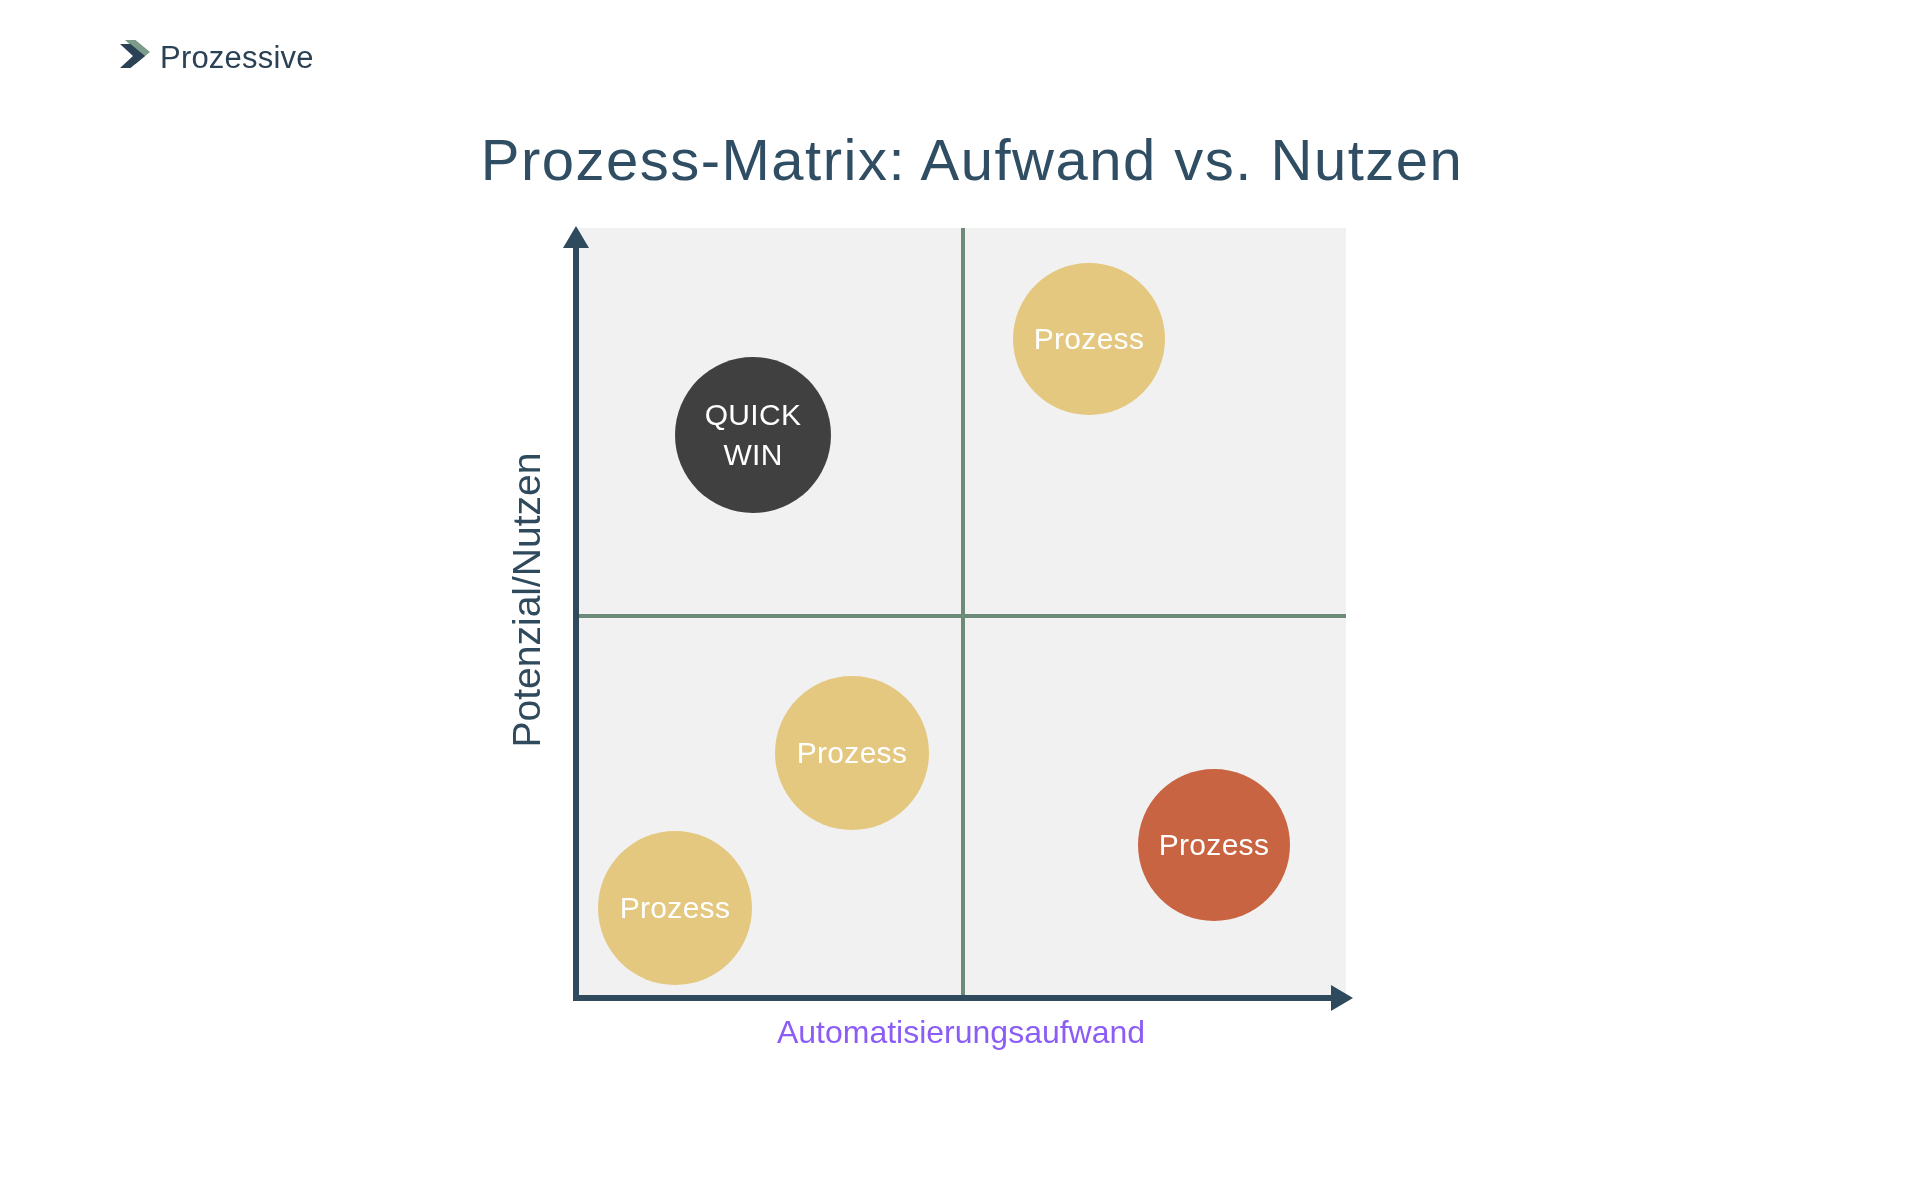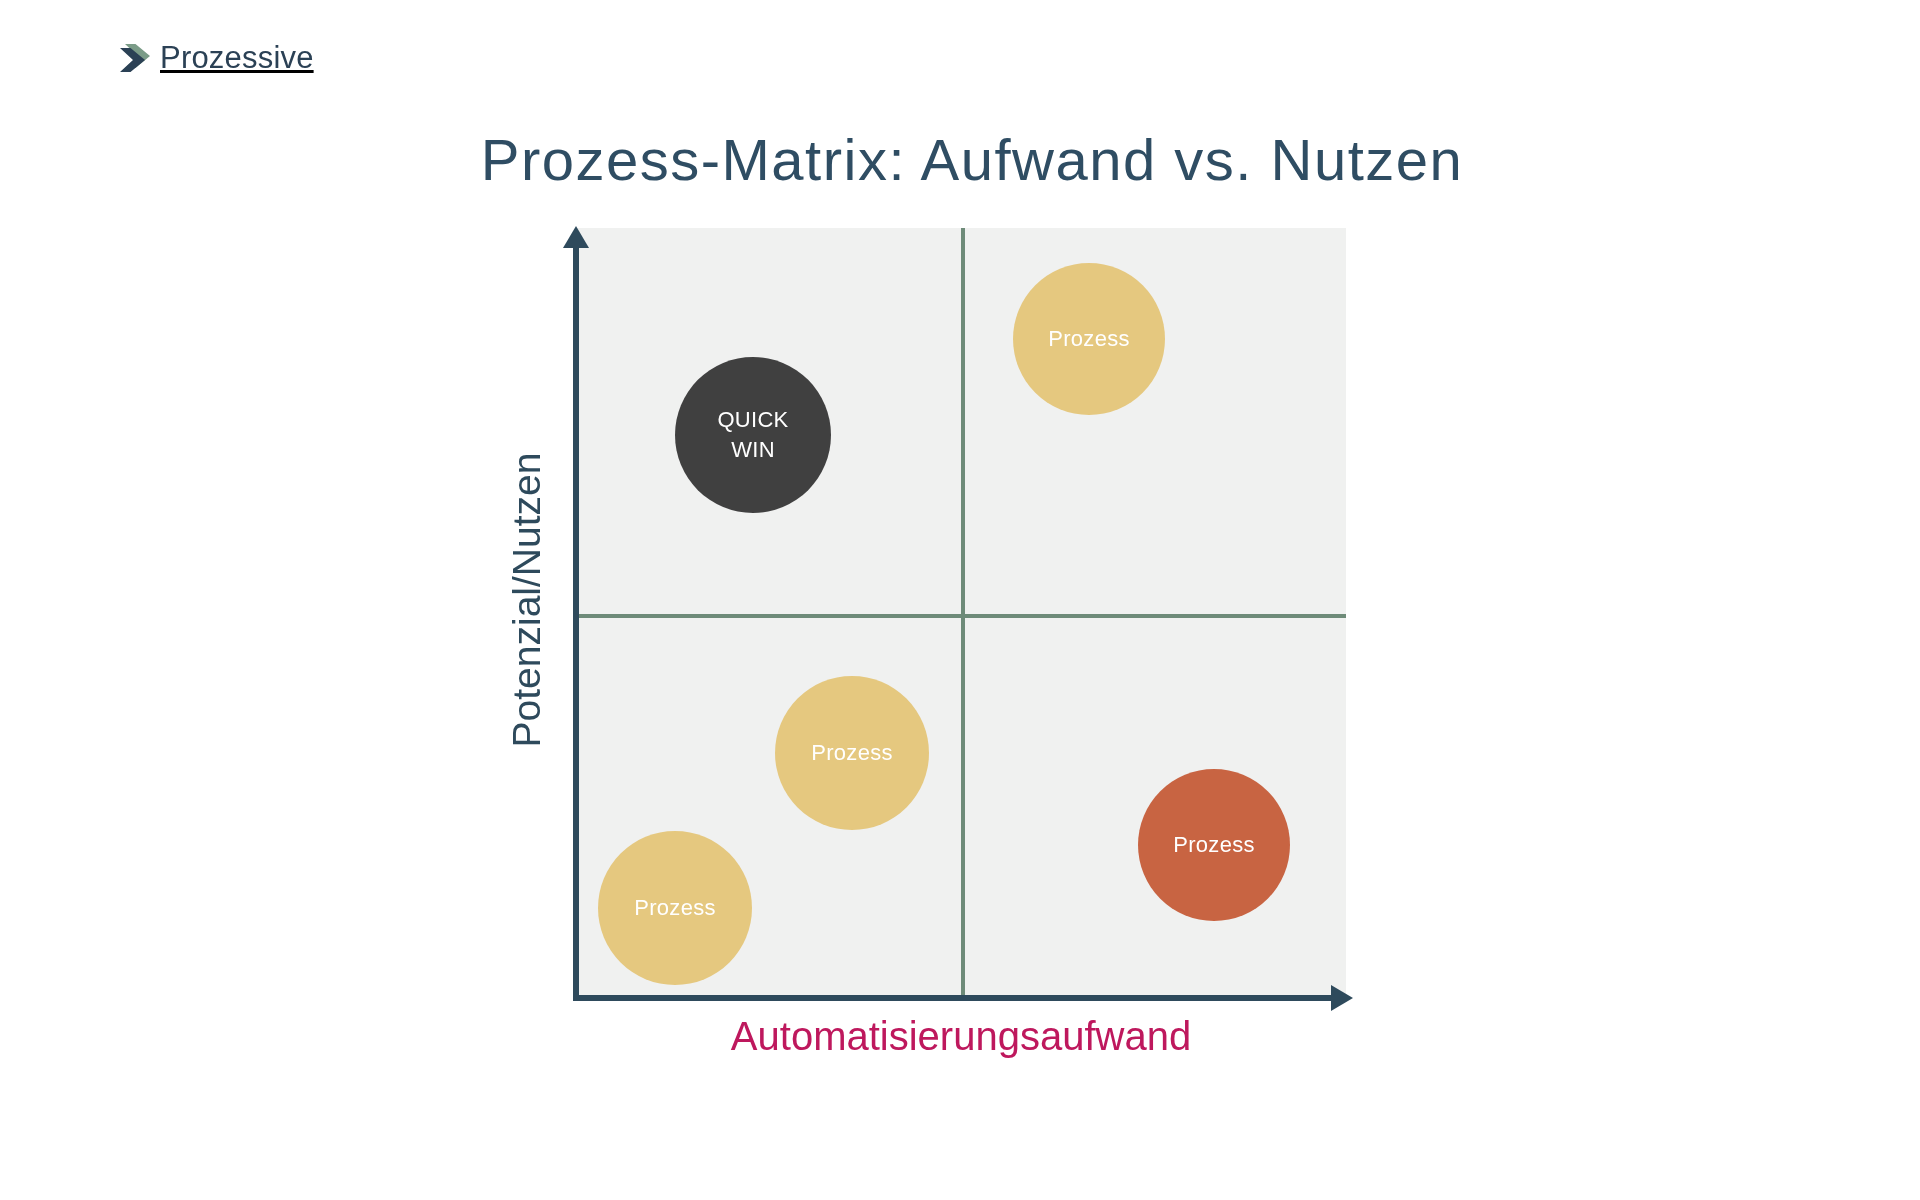--- a/index.html
+++ b/index.html
@@ -1,20 +1,20 @@
 <!DOCTYPE html>
 <html><head>
 <meta charset="utf-8">
 <style>
   html,body{margin:0;padding:0;background:#ffffff;}
   body{font-family:"Liberation Sans", sans-serif;}
   .page{position:relative;width:1920px;height:1200px;background:#ffffff;overflow:hidden;}
 
   
-  .brand{position:absolute;left:120px;top:40px;display:flex;align-items:center;gap:10px;text-decoration:underline;}
+  .brand{position:absolute;left:120px;top:40px;display:flex;align-items:flex-start;gap:10px;}
   .brand-icon{position:relative;width:30px;height:28px;}
   .chev{position:absolute;width:25px;height:24px;
         clip-path:polygon(0 0,42% 0,100% 50%,42% 100%,0 100%,52% 50%);}
   .chev-back{left:5px;top:0;background:#7b9c88;}
   .chev-front{left:0;top:4px;background:#2b4155;}
   .brand-name{font-size:31px;font-weight:500;color:#2b4155;letter-spacing:.2px;}
 
   
   .title{position:absolute;left:0;top:126px;width:100%;margin:0;text-align:center;
          font-size:58px;font-weight:400;color:#2f4d63;letter-spacing:1.5px;padding-left:12px;}
@@ -30,29 +30,29 @@
   .axis-x{left:576px;top:995px;width:760px;height:6px;}
   .arrow{position:absolute;width:0;height:0;}
   .arrow-up{left:563px;top:226px;border-left:13px solid transparent;
             border-right:13px solid transparent;border-bottom:22px solid #2e4a5c;}
   .arrow-right{left:1331px;top:985px;border-top:13px solid transparent;
                border-bottom:13px solid transparent;border-left:22px solid #2e4a5c;}
 
   
   .bubble{position:absolute;border-radius:50%;display:flex;align-items:center;
           justify-content:center;text-align:center;}
-  .bubble-label{color:#ffffff;font-size:22px;line-height:1.35;white-space:pre-line;
+  .bubble-label{color:#ffffff;font-size:30px;line-height:1.35;white-space:pre-line;
                 letter-spacing:.3px;}
 
   
   .ylabel{position:absolute;left:527px;top:600px;
           transform:translate(-50%,-50%) rotate(-90deg);
           font-size:39px;color:#2e4a5c;white-space:nowrap;}
   .xlabel{position:absolute;left:961px;top:1014px;transform:translateX(-50%);
-          font-size:40px;color:#be185d;white-space:nowrap;}
+          font-size:32px;color:#8b5cf6;white-space:nowrap;}
 </style>
 </head>
 <body>
 
 <div class="page">
 
   <header class="brand">
     <span class="brand-icon">
       <span class="chev chev-back"></span>
       <span class="chev chev-front"></span>

